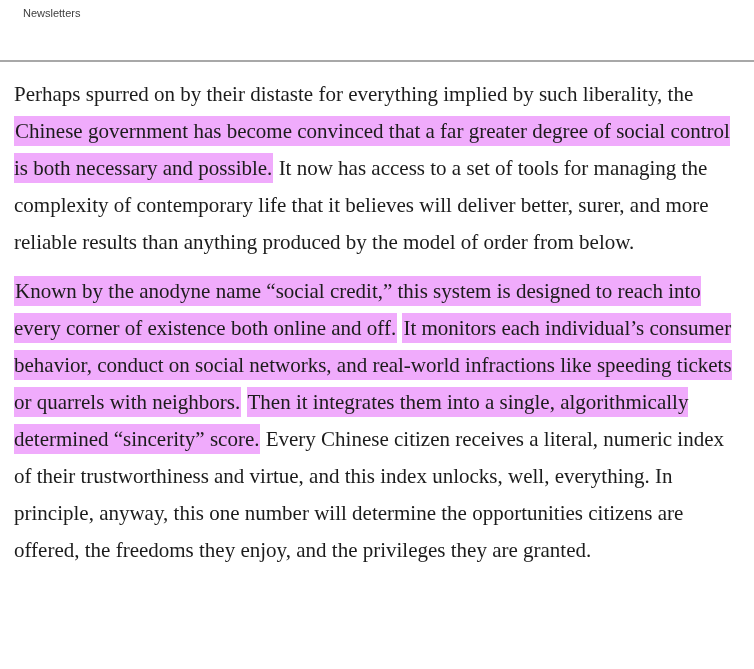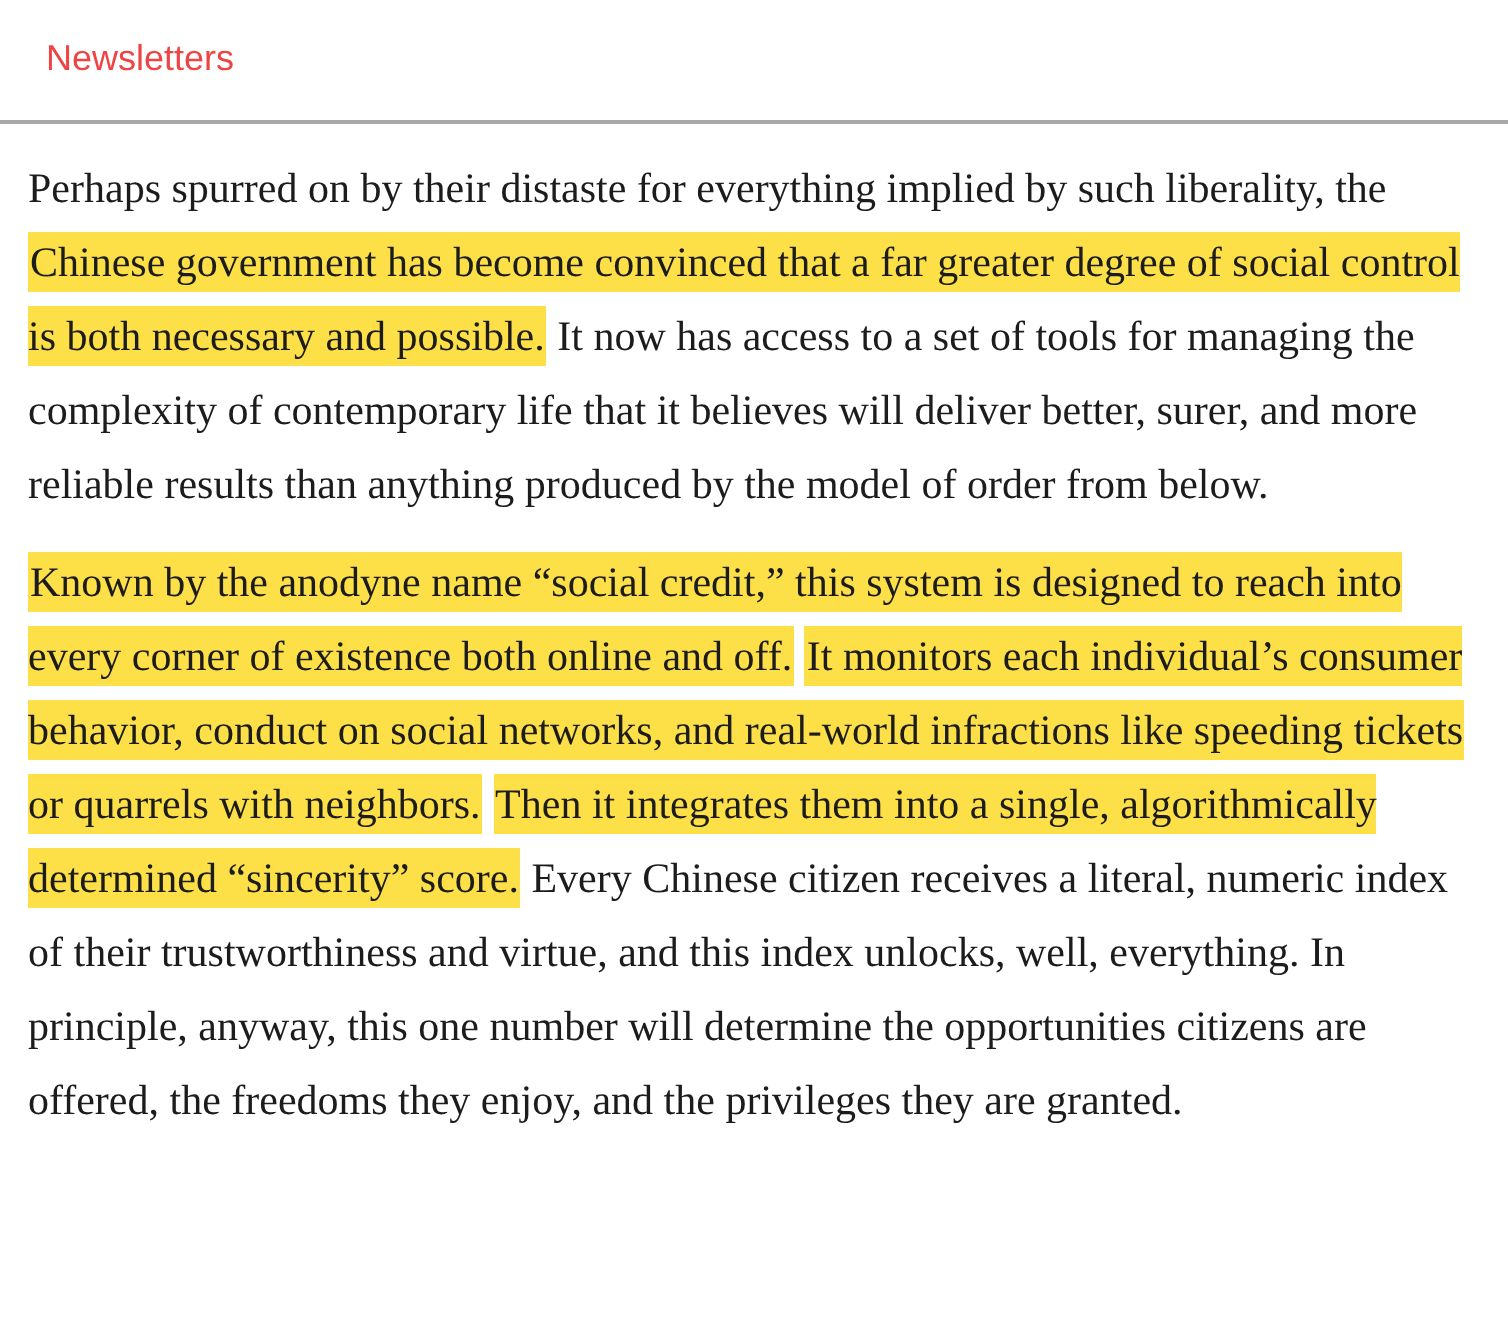--- a/index.html
+++ b/index.html
@@ -16,24 +16,24 @@
   }
   .site-header {
     position: relative;
     height: 60px;
     border-bottom: 2px solid #a8a8a8;
     background: #ffffff;
   }
   .nav-link {
     position: absolute;
     left: 23px;
-    top: 19px;
+    top: 7px;
     font-family: "Liberation Sans", sans-serif;
-    font-size: 18px;
-    color: #ef4444;
+    font-size: 11px;
+    color: #404040;
     text-decoration: none;
     cursor: pointer;
   }
   .logo {
     position: absolute;
     left: 0;
     right: 0;
     top: 4px;
     text-align: center;
     font-family: "Liberation Serif", serif;
@@ -48,21 +48,21 @@
     padding: 14px 14px 0 14px;
     color: #1c1c1c;
   }
   .article-body p {
     margin: 0 0 12px 0;
     font-size: 21px;
     line-height: 37px;
     color: #1c1c1c;
   }
   .article-body mark {
-    background: #fde047;
+    background: #f0abfc;
     color: #1c1c1c;
     padding: 3px 1px;
   }
 </style>
 </head>
 <body>
 
 <header class="site-header">
   <a class="nav-link">Newsletters</a>
 </header>

